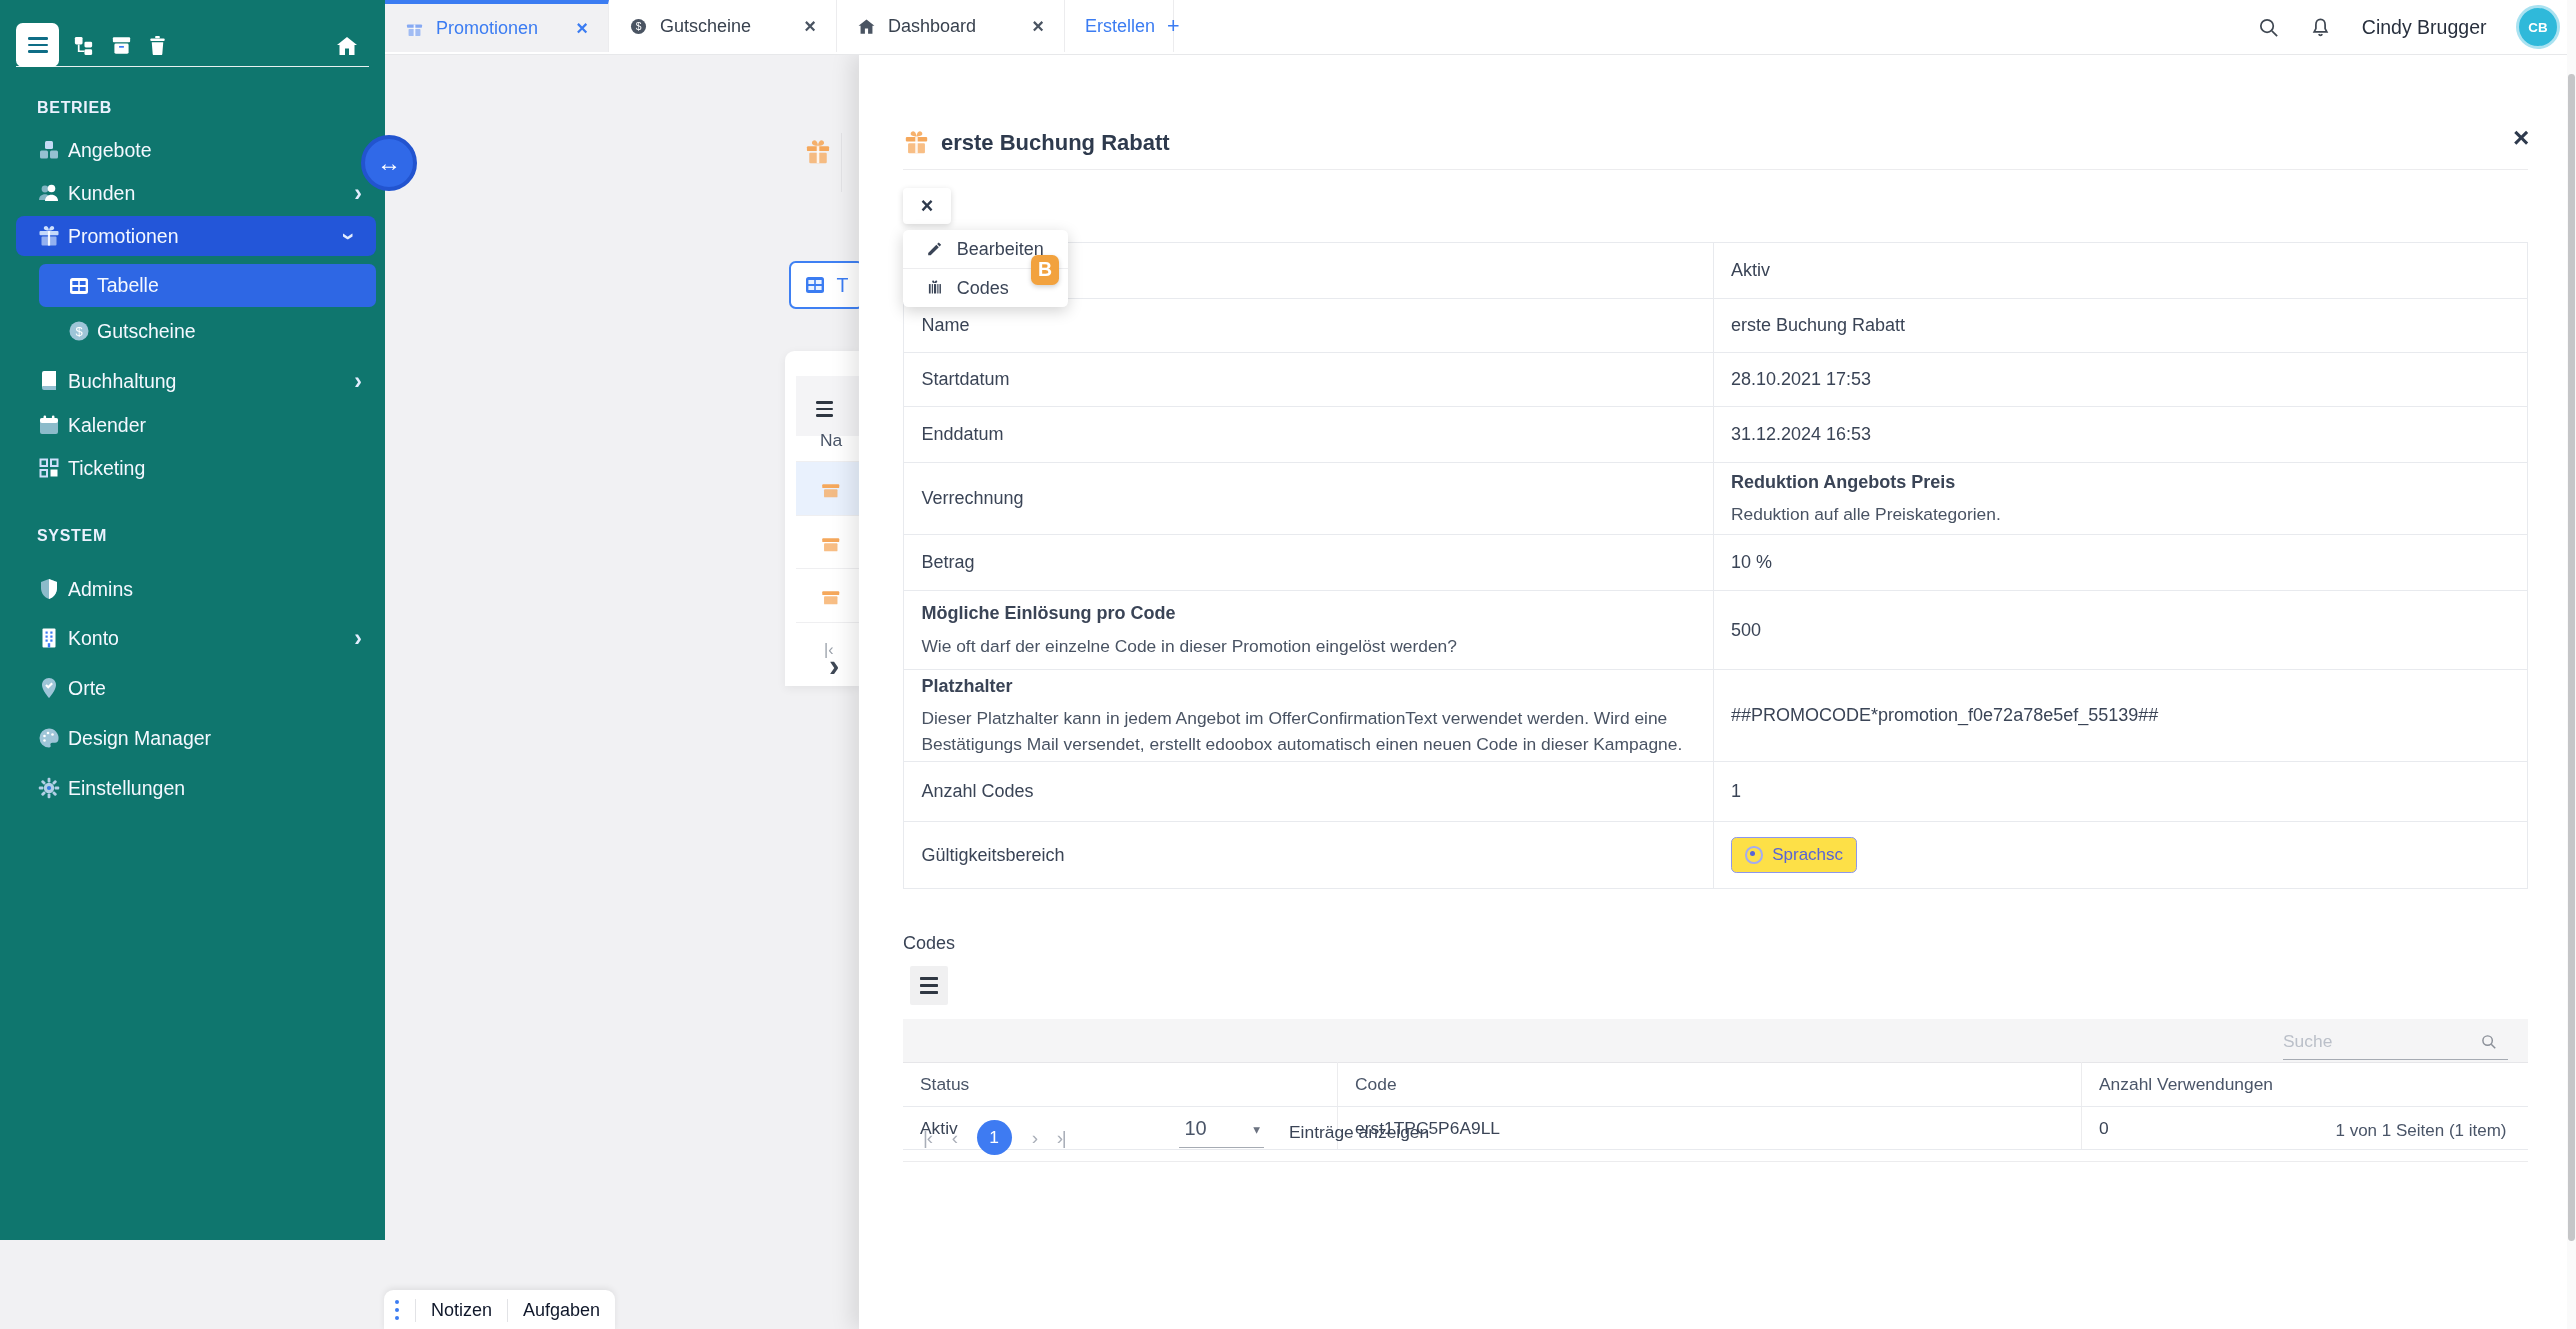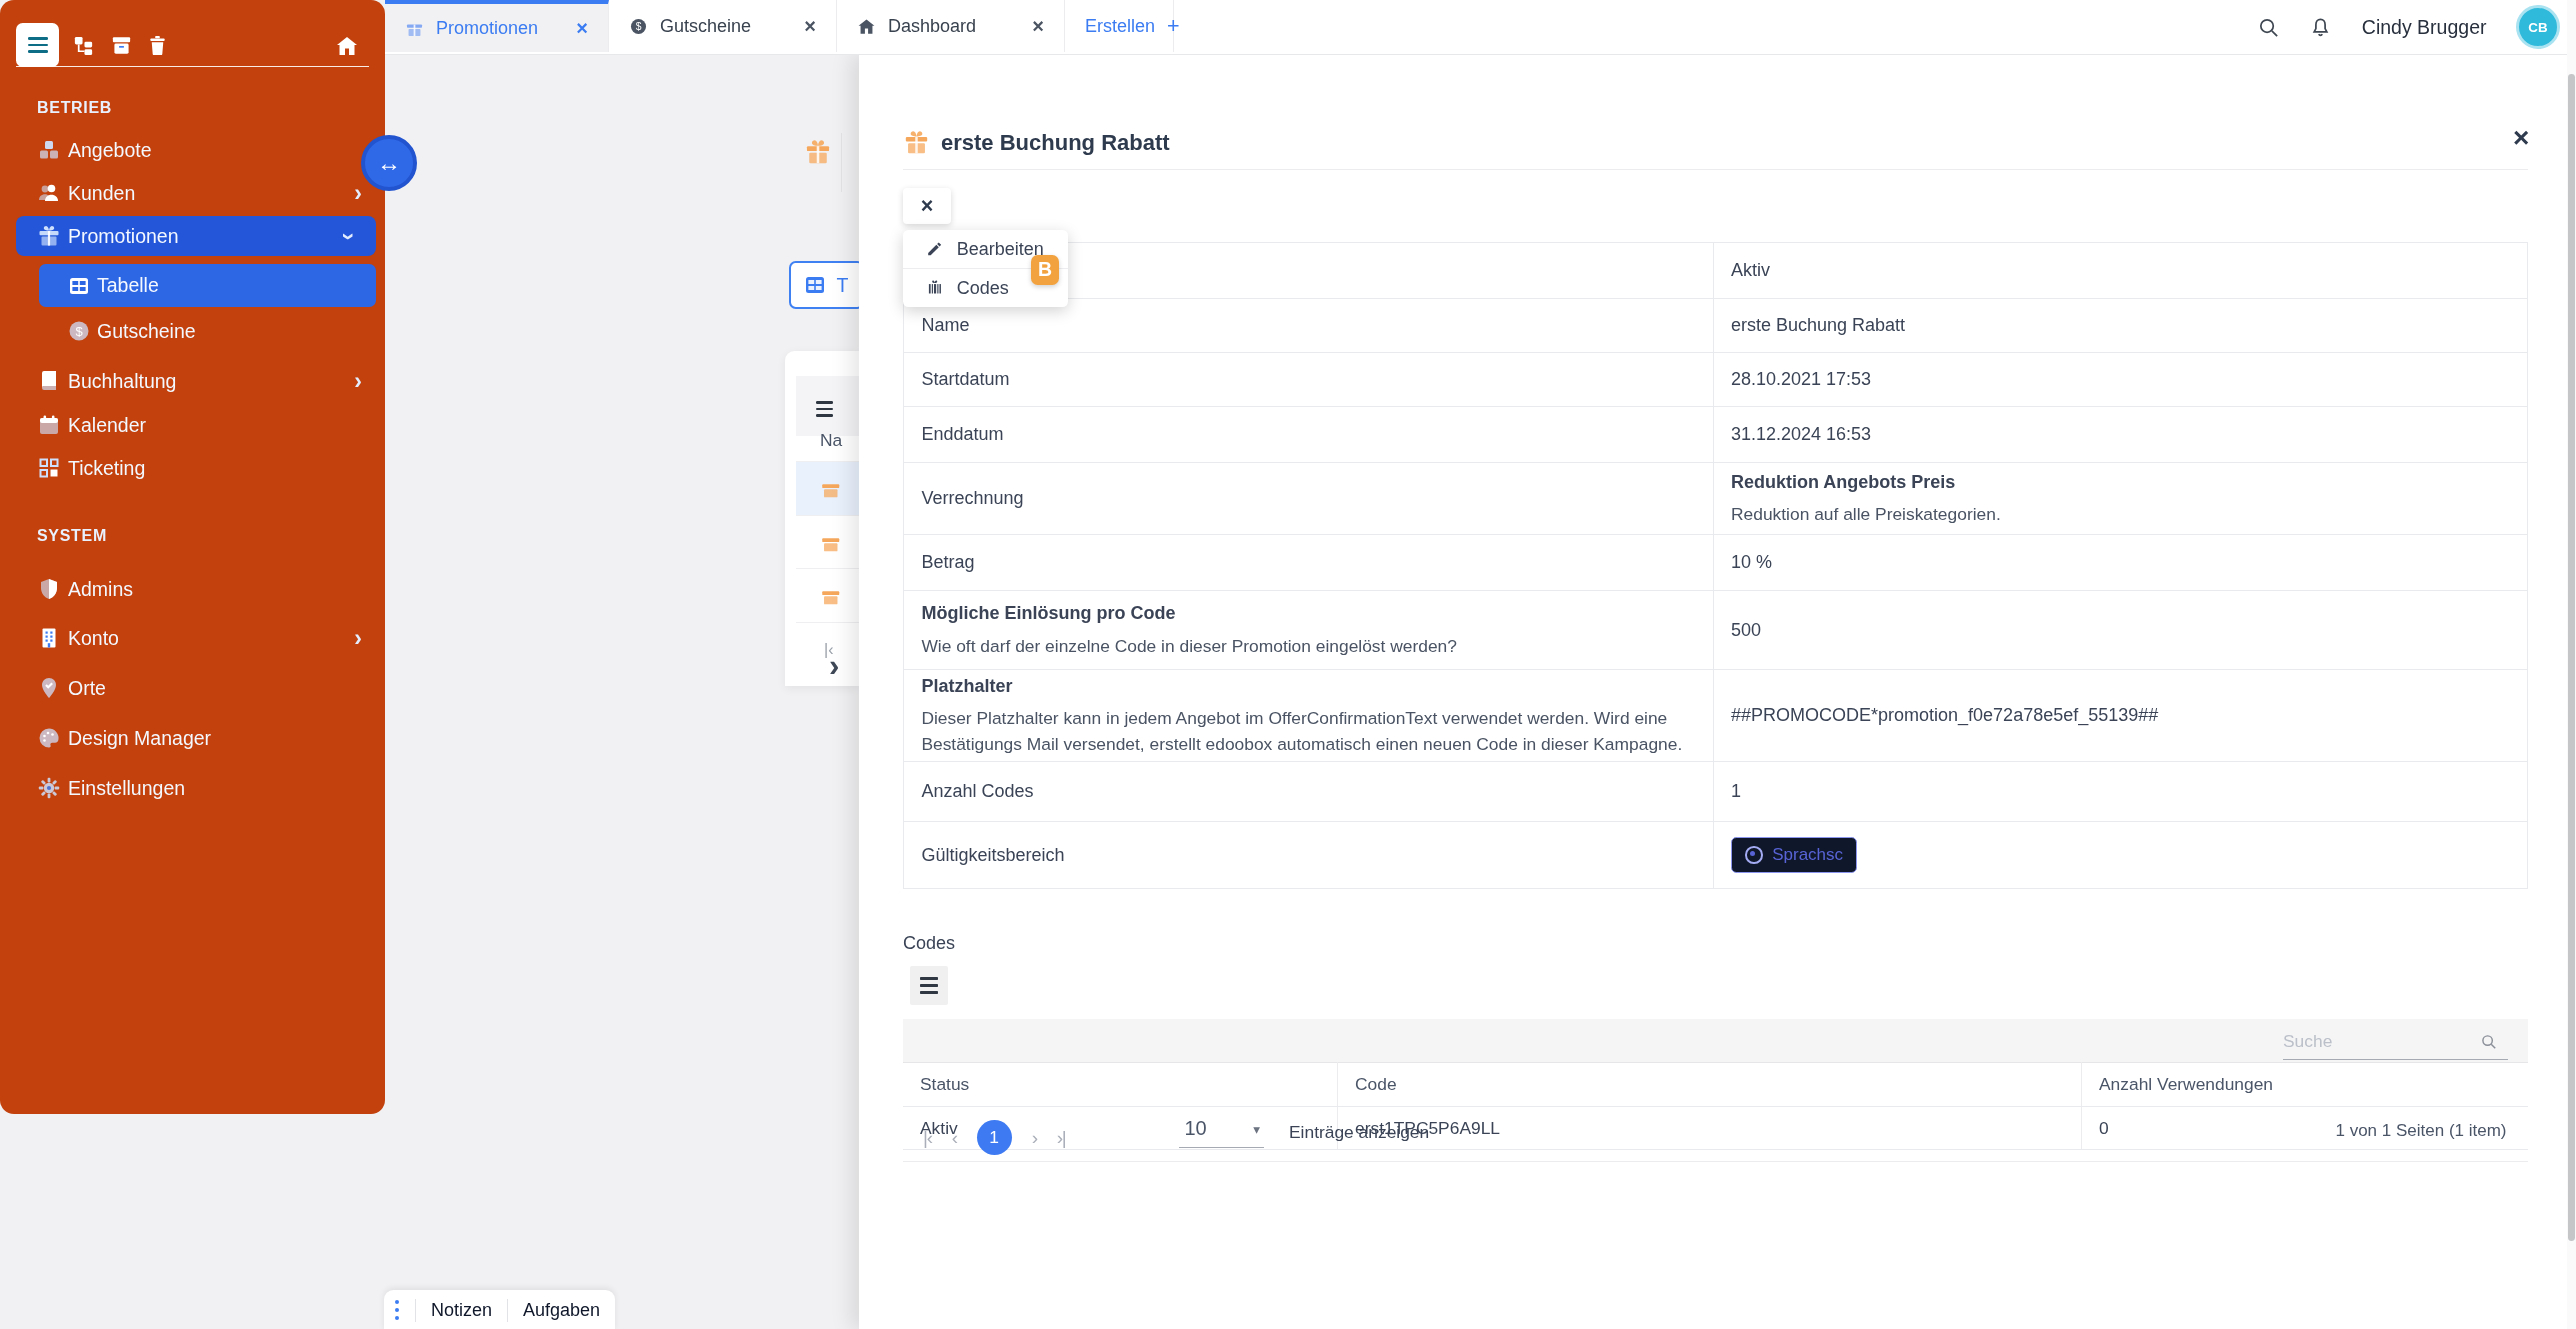--- a/index.html
+++ b/index.html
@@ -18,21 +18,21 @@
   .tab.active .tlabel,.tab.active .tclose{color:#3B7CF2;}
   .tab.newtab .tlabel,.tab.newtab .plus{color:#3B7CF2;}
   .tab .plus{font-size:21.5px;font-weight:400;}
   .tb-right{position:absolute;right:16px;top:0;height:54px;display:flex;align-items:center;gap:29.5px;}
   .tb-ico{color:#3F4752;}
   .tb-user{font-size:19.5px;color:#28303E;}
   .avatar{width:38px;height:38px;border-radius:50%;background:#2FB9DA;border:3.4px solid #A9E2F1;
           display:flex;align-items:center;justify-content:center;color:#fff;font-size:13.4px;font-weight:700;}
 
   
-  .sidebar{left:0;top:0;width:385px;height:1114px;background:#c2410c;z-index:40;border-radius:14px;}
+  .sidebar{left:0;top:0;width:385px;height:1240px;background:#0f766e;z-index:40;}
   .sb-box{position:absolute;left:16px;top:23px;width:43px;height:44px;background:#fff;border-radius:6.7px;
           display:flex;align-items:center;justify-content:center;flex-direction:column;gap:4px;}
   .sb-box i{display:block;width:20px;height:2.7px;background:#0E6D86;border-radius:1.3px;}
   .sb-hico{position:absolute;top:34px;color:#fff;}
   .sb-underline{position:absolute;left:16px;top:66px;width:353px;height:1.3px;background:#fff;opacity:.9;}
   .sb-section{position:absolute;left:37px;font-size:16px;font-weight:700;letter-spacing:0.7px;color:#EAF1FE;}
   .sb-item{position:absolute;left:0;width:385px;height:42px;display:flex;align-items:center;cursor:pointer;}
   .sb-item .sicon{position:absolute;left:37px;width:24px;height:24px;color:#CFE0FC;}
   .sb-item .slabel{position:absolute;left:68px;font-size:19.5px;color:#F4F8FF;}
   .sb-item .chev{position:absolute;right:23px;font-size:23px;color:#E3EDFE;font-weight:700;line-height:1;}
@@ -100,21 +100,21 @@
   .dtable{position:absolute;left:44px;top:188px;width:1625px;border:1.3px solid #E8EAEE;box-sizing:border-box;}
   .drow{display:flex;border-bottom:1.3px solid #E8EAEE;box-sizing:border-box;}
   .drow:last-child{border-bottom:none;}
   .dcell{box-sizing:border-box;display:flex;flex-direction:column;justify-content:center;}
   .dlabelcell{width:810px;border-right:1.3px solid #E8EAEE;padding:0 17.4px;}
   .dvaluecell{flex:1;padding:0 17px;}
   .dlabel,.dvalue{font-size:18px;color:#3A4456;line-height:1.35;}
   .b{font-weight:700;}
   .ddesc{font-size:17.4px;color:#495363;line-height:1.45;margin-top:8px;}
   .ddesc:empty,.dvalue:empty,.dlabel:empty{display:none;margin:0;}
-  .chip{display:inline-flex;align-items:center;gap:9.4px;background:#0f172a;border:1.3px solid #8C96EE;border-radius:5.4px;
+  .chip{display:inline-flex;align-items:center;gap:9.4px;background:#fde047;border:1.3px solid #8C96EE;border-radius:5.4px;
         padding:6.7px 13.4px;width:max-content;cursor:pointer;}
   .chip .radio{width:13.4px;height:13.4px;border-radius:50%;border:2px solid #A3ABF2;position:relative;}
   .chip .radio::after{content:"";position:absolute;left:2.7px;top:2.7px;width:5.4px;height:5.4px;border-radius:50%;background:#5864D6;}
   .chip span.clabel{font-size:17px;color:#5864D6;}
 
   
   .codes-h{position:absolute;left:44px;top:879px;font-size:18px;color:#3A4456;}
   .codes-burger{position:absolute;left:51px;top:912px;width:38px;height:39px;background:#F0F0F1;border-radius:2px;
                 display:flex;flex-direction:column;justify-content:center;align-items:center;gap:4px;cursor:pointer;}
   .codes-burger i{display:block;width:17.4px;height:2.7px;background:#2F3742;border-radius:0.7px;}

